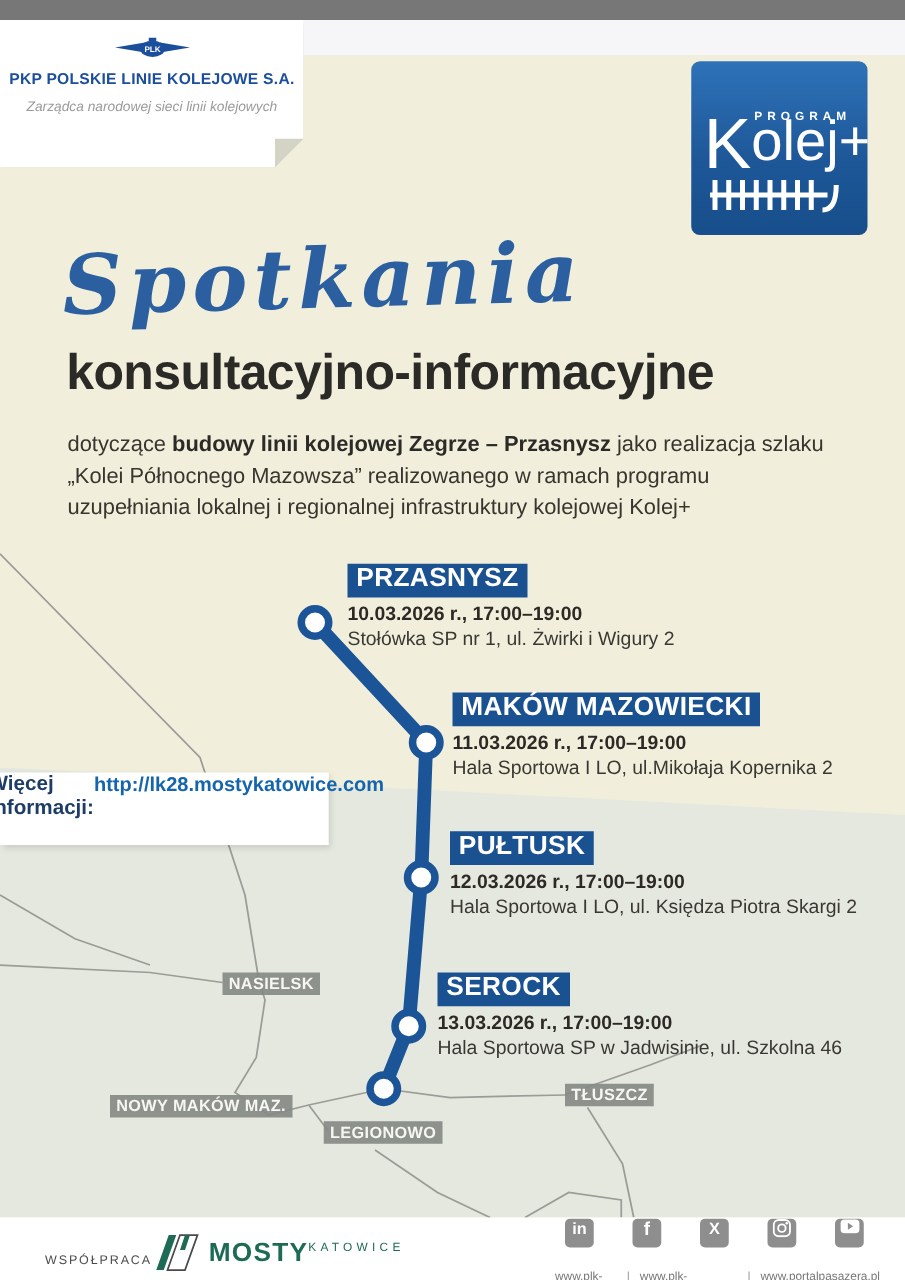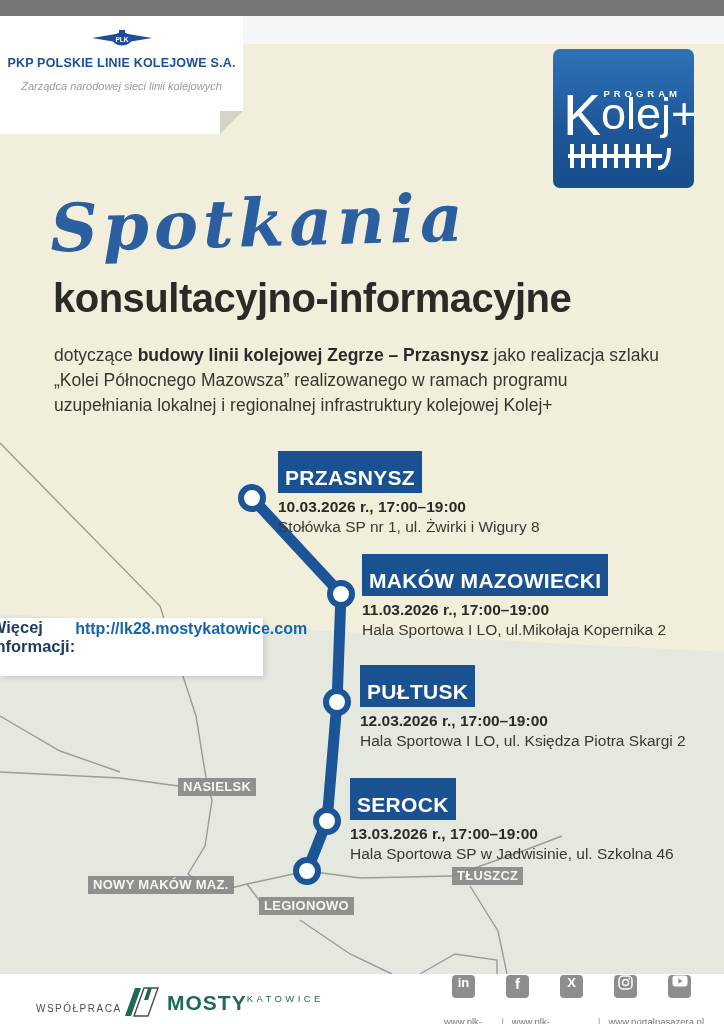--- a/index.html
+++ b/index.html
@@ -64,21 +64,21 @@
     display:flex;flex-direction:row;justify-content:center;padding-left:35px;box-sizing:border-box;
     box-shadow:2px 2px 5px rgba(0,0,0,.12);
   }
   .info-label{font-size:16.5px;font-weight:bold;color:#1d3c66;}
   .info-url{font-size:16px;font-weight:bold;color:#1565ad;text-decoration:none;margin-top:2px;}
 
   
   .station{position:absolute;width:380px;}
   .station-name{
     display:inline-block;background:#1a5191;color:#fff;font-weight:bold;font-size:21px;
-    padding:15px 7px 3px;letter-spacing:.3px;
+    padding:0 7px 3px;letter-spacing:.3px;
   }
   .station-date{font-size:15.5px;font-weight:bold;margin-top:5px;}
   .station-venue{font-size:15.5px;margin-top:2px;color:#3a3833;}
 
   
   .town{
     position:absolute;background:rgba(134,138,134,.92);color:#f6f6f2;
     font-size:13px;font-weight:bold;padding:1px 5px 2px;letter-spacing:.3px;white-space:nowrap;
   }
 
@@ -174,21 +174,21 @@
   <div class="intro"><span>dotyczące </span><b>budowy linii kolejowej Zegrze – Przasnysz</b><span> jako realizacja szlaku „Kolei Północnego Mazowsza” realizowanego w ramach programu uzupełniania lokalnej i regionalnej infrastruktury kolejowej Kolej+</span></div>
 
   <div class="info-box">
     <div class="info-label">Więcej informacji:</div>
     <a class="info-url" href="#">http://lk28.mostykatowice.com</a>
   </div>
 
   <div class="station" style="left:278px;top:435px;">
     <span class="station-name">PRZASNYSZ</span>
     <div class="station-date">10.03.2026 r., 17:00–19:00</div>
-    <div class="station-venue">Stołówka SP nr 1, ul. Żwirki i Wigury 8</div>
+    <div class="station-venue">Stołówka SP nr 1, ul. Żwirki i Wigury 2</div>
   </div>
   <div class="station" style="left:362px;top:538px;">
     <span class="station-name">MAKÓW MAZOWIECKI</span>
     <div class="station-date">11.03.2026 r., 17:00–19:00</div>
     <div class="station-venue">Hala Sportowa I LO, ul.Mikołaja Kopernika 2</div>
   </div>
   <div class="station" style="left:360px;top:649px;">
     <span class="station-name">PUŁTUSK</span>
     <div class="station-date">12.03.2026 r., 17:00–19:00</div>
     <div class="station-venue">Hala Sportowa I LO, ul. Księdza Piotra Skargi 2</div>

